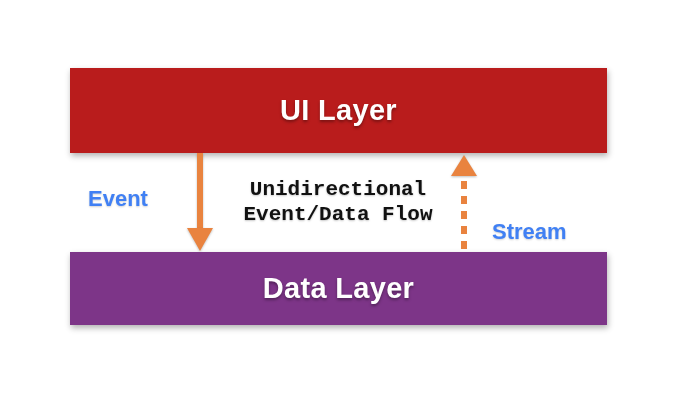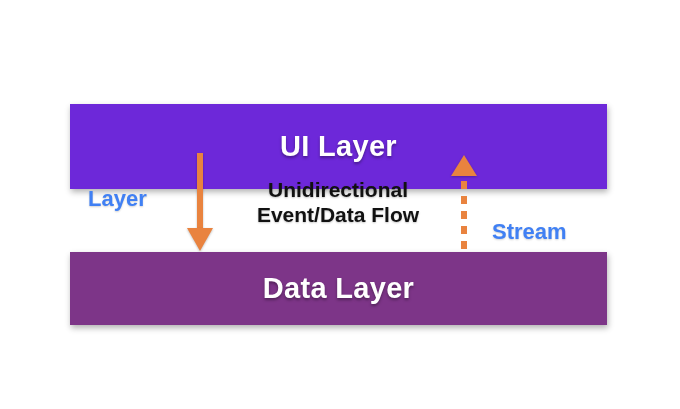--- a/index.html
+++ b/index.html
@@ -25,21 +25,21 @@
     justify-content: center;
     box-shadow: 1px 3px 6px rgba(0,0,0,0.30);
   }
   .layer-box .layer-label {
     color: #ffffff;
     font-size: 29px;
     font-weight: 700;
     letter-spacing: 0.3px;
     text-shadow: 0 2px 3px rgba(0,0,0,0.35);
   }
-  .ui-box   { top: 68px;  height: 85px; background: #6d28d9; margin-top: 36px; }
+  .ui-box   { top: 68px;  height: 85px; background: #b91c1c; }
   .data-box { top: 252px; height: 73px; background: #7d3588; }
 
   
   .solid-arrow-shaft {
     position: absolute;
     left: 197px;
     top: 153px;
     width: 6px;
     height: 78px;
     background: #e9833f;
@@ -99,36 +99,37 @@
     position: absolute;
     left: 238px;
     top: 177px;
     width: 200px;
     text-align: center;
     font-size: 21px;
     font-weight: 700;
     line-height: 25px;
     color: #111111;
     text-shadow: 0 1px 2px rgba(0,0,0,0.22);
+    font-family: Liberation Mono, monospace;
   }
   .center-caption span { display: block; }
 </style>
 </head>
 <body>
 
 <div class="diagram">
 
   <div class="layer-box ui-box">
     <span class="layer-label">UI Layer</span>
   </div>
 
   <div class="solid-arrow-shaft"></div>
   <div class="solid-arrow-head"></div>
 
-  <div class="side-label events-label">Layer</div>
+  <div class="side-label events-label">Event</div>
 
   <div class="center-caption">
     <span>Unidirectional</span>
     <span>Event/Data Flow</span>
   </div>
 
   <div class="dashed-arrow-head"></div>
   <div class="dashed-arrow-shaft"></div>
 
   <div class="side-label stream-label">Stream</div>

